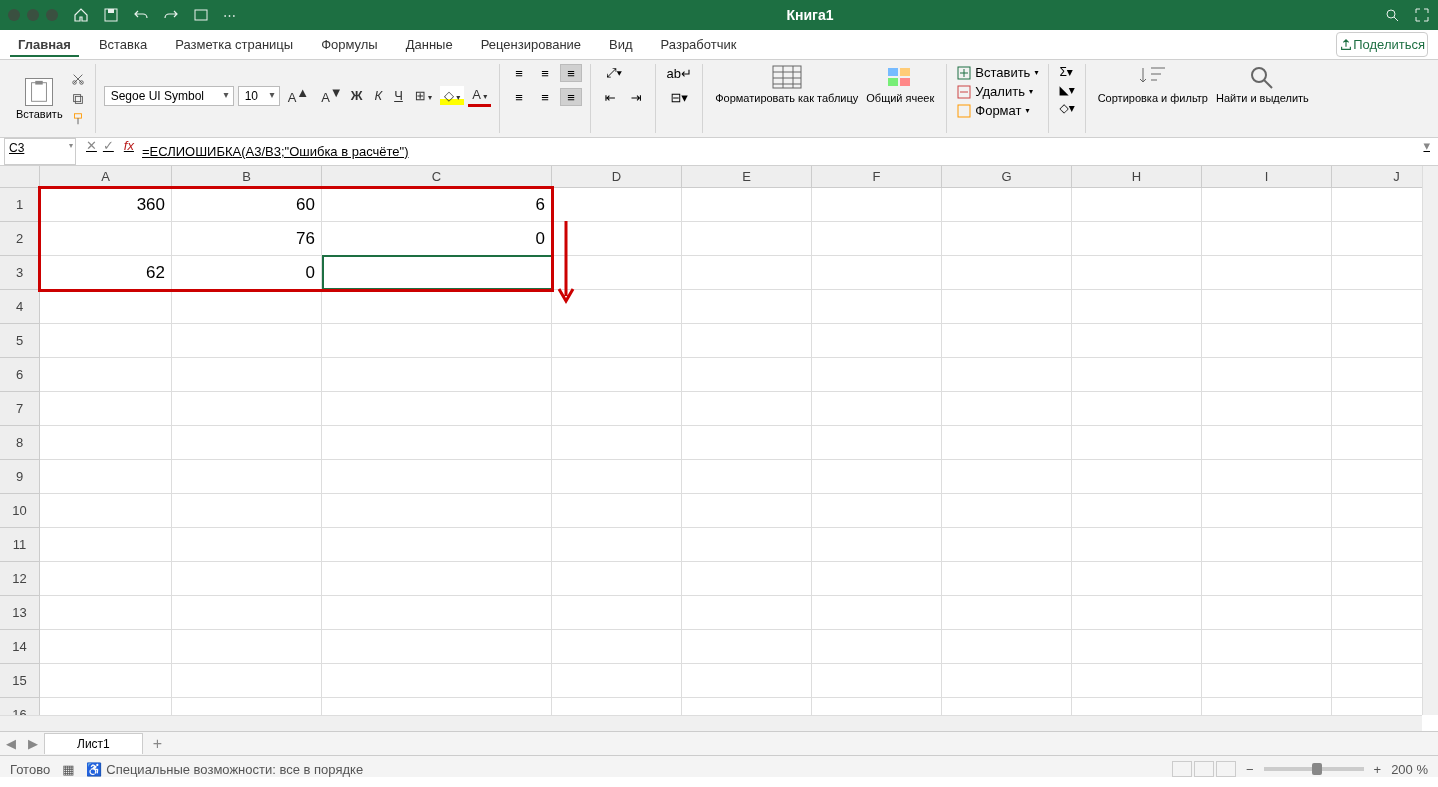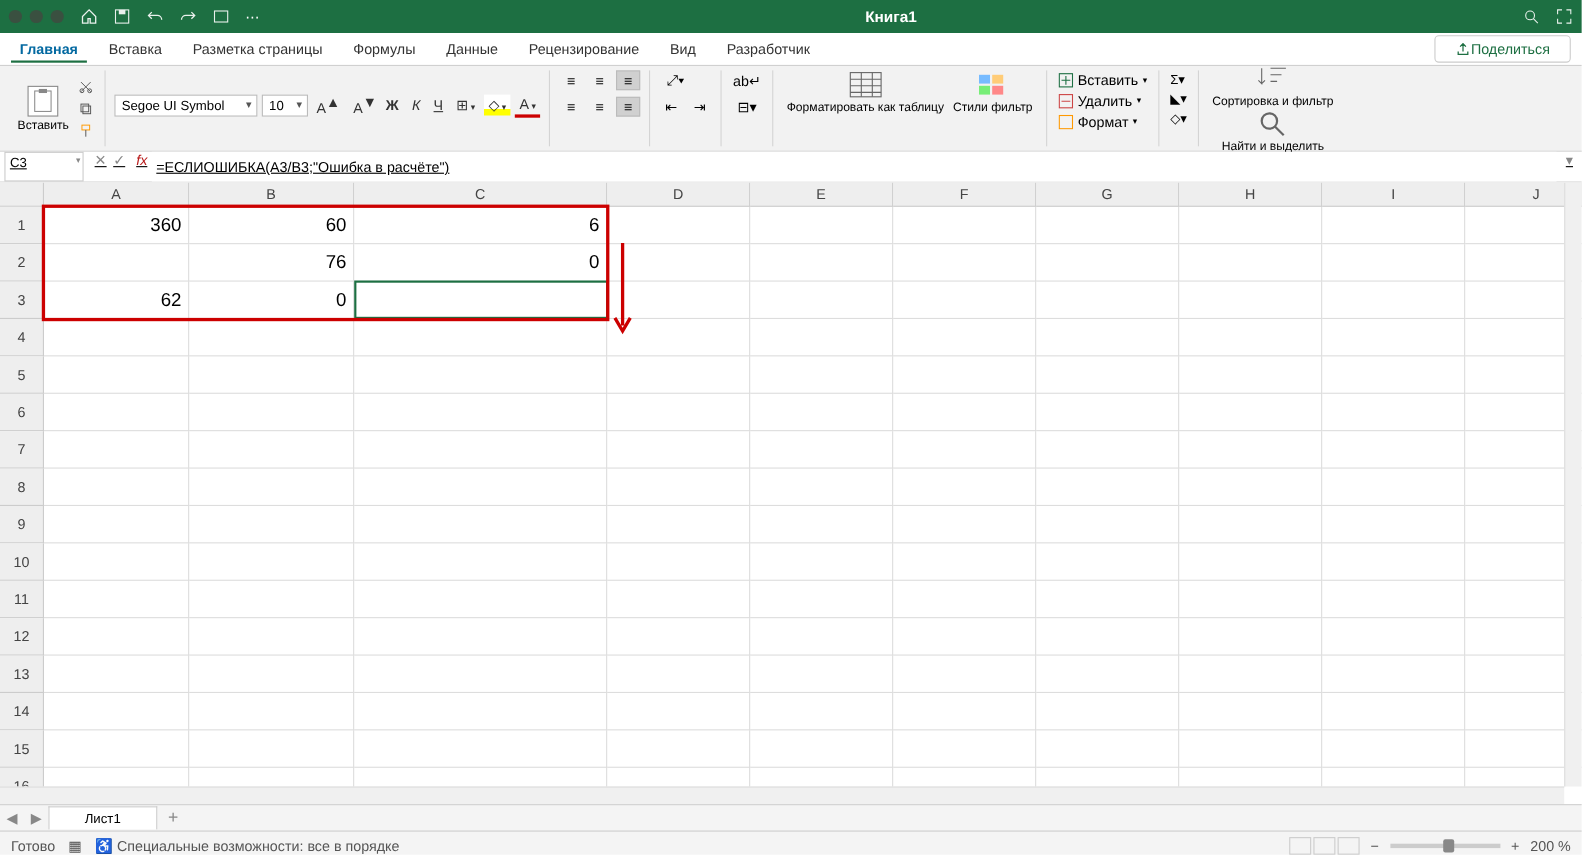--- a/index.html
+++ b/index.html
@@ -6,22 +6,22 @@
 body{background:#fff;overflow:hidden;width:1438px;height:787px;}
 .titlebar{background:#1d6f42;height:30px;display:flex;align-items:center;padding:0 8px;color:#fff;}
 .traffic{display:flex;gap:7px;margin-right:15px;}
 .traffic span{width:12px;height:12px;border-radius:50%;background:#3a5040;}
 .tb-icons{display:flex;gap:14px;align-items:center;}
 .tb-icon{width:16px;height:16px;opacity:.9;cursor:pointer;}
 .tb-title{flex:1;text-align:center;font-weight:600;font-size:14px;}
 .tb-right{display:flex;gap:14px;}
 .ribbon-tabs{background:#fff;height:30px;display:flex;align-items:center;padding:0 10px;border-bottom:1px solid #d0d0d0;}
 .rtab{padding:5px 8px;margin-right:12px;cursor:pointer;color:#333;}
-.rtab.active{color:#0369a1;font-weight:600;border-bottom:2px solid #1d6f42;padding-bottom:3px;}
-.share-btn{margin-left:auto;border:1px solid #ccc;border-radius:4px;padding:4px 18px;color:#1d6f42;display:flex;align-items:flex-end;gap:0;cursor:pointer;}
+.rtab.active{color:#404040;font-weight:600;border-bottom:2px solid #1d6f42;padding-bottom:3px;}
+.share-btn{margin-left:auto;border:1px solid #ccc;border-radius:4px;padding:4px 2px;color:#1d6f42;display:flex;align-items:flex-end;gap:0;cursor:pointer;}
 .ribbon{background:#f2f2f2;height:78px;display:flex;padding:4px 8px;border-bottom:1px solid #d0d0d0;}
 .rgroup{display:flex;flex-direction:row;justify-content:center;padding:0 8px;border-right:1px solid #d4d4d4;}
 .rgroup:last-child{border-right:none;}
 .paste-btn{display:flex;flex-direction:column;align-items:center;gap:2px;cursor:pointer;}
 .paste-ico{width:28px;height:28px;border:1px solid #888;background:#fff;}
 .paste-lbl{font-size:11px;}
 .side-icons{display:flex;flex-direction:column;gap:6px;margin-left:6px;}
 .sicon{width:18px;height:14px;cursor:pointer;}
 .font-row{display:flex;gap:4px;align-items:center;margin-bottom:6px;}
 .combo{border:1px solid #bbb;background:#fff;padding:2px 18px 2px 6px;font-size:12px;position:relative;cursor:pointer;}
@@ -217,21 +217,21 @@
         </svg>
       <span class="big-lbl">Форматировать как таблицу</span>
     </div>
     <div class="big-btn">
       <svg class="big-ico" viewBox="0 0 32 26">
           <rect x="4" y="4" width="10" height="8" fill="#7bf"></rect>
           <rect x="16" y="4" width="10" height="8" fill="#fc7"></rect>
           <rect x="4" y="14" width="10" height="8" fill="#7e7"></rect>
           <rect x="16" y="14" width="10" height="8" fill="#f88"></rect>
         </svg>
-      <span class="big-lbl">Стили фильтр</span>
+      <span class="big-lbl">Общий ячеек</span>
     </div>
   </div>
   <div class="rgroup">
     <div class="cell-ops">
       <div class="cop">
           <svg class="cop-ico" viewBox="0 0 14 14">
             <rect x="1" y="1" width="12" height="12" fill="none" stroke="#1d6f42"></rect>
             <path d="M7 3v8M3 7h8" stroke="#1d6f42"></path>
           </svg>
           <span>Вставить</span>
@@ -254,21 +254,21 @@
         </div>
     </div>
   </div>
   <div class="rgroup">
     <div class="cell-ops">
       <div class="cop">Σ▾</div>
       <div class="cop">◣▾</div>
       <div class="cop">◇▾</div>
     </div>
   </div>
-  <div class="rgroup" style="flex-direction:column;">
+  <div class="rgroup" style="">
     <div class="big-btn">
       <svg class="big-ico" viewBox="0 0 32 26">
           <path d="M6 4v14l-3-3M6 18l3-3M14 4h14M14 10h10M14 16h6" stroke="#666" fill="none"></path>
         </svg>
       <span class="big-lbl">Сортировка и фильтр</span>
     </div>
     <div class="big-btn">
       <svg class="big-ico" viewBox="0 0 32 26">
           <circle cx="13" cy="11" r="7" fill="none" stroke="#666" stroke-width="2"></circle>
           <path d="M18 16l8 8" stroke="#666" stroke-width="2"></path>

